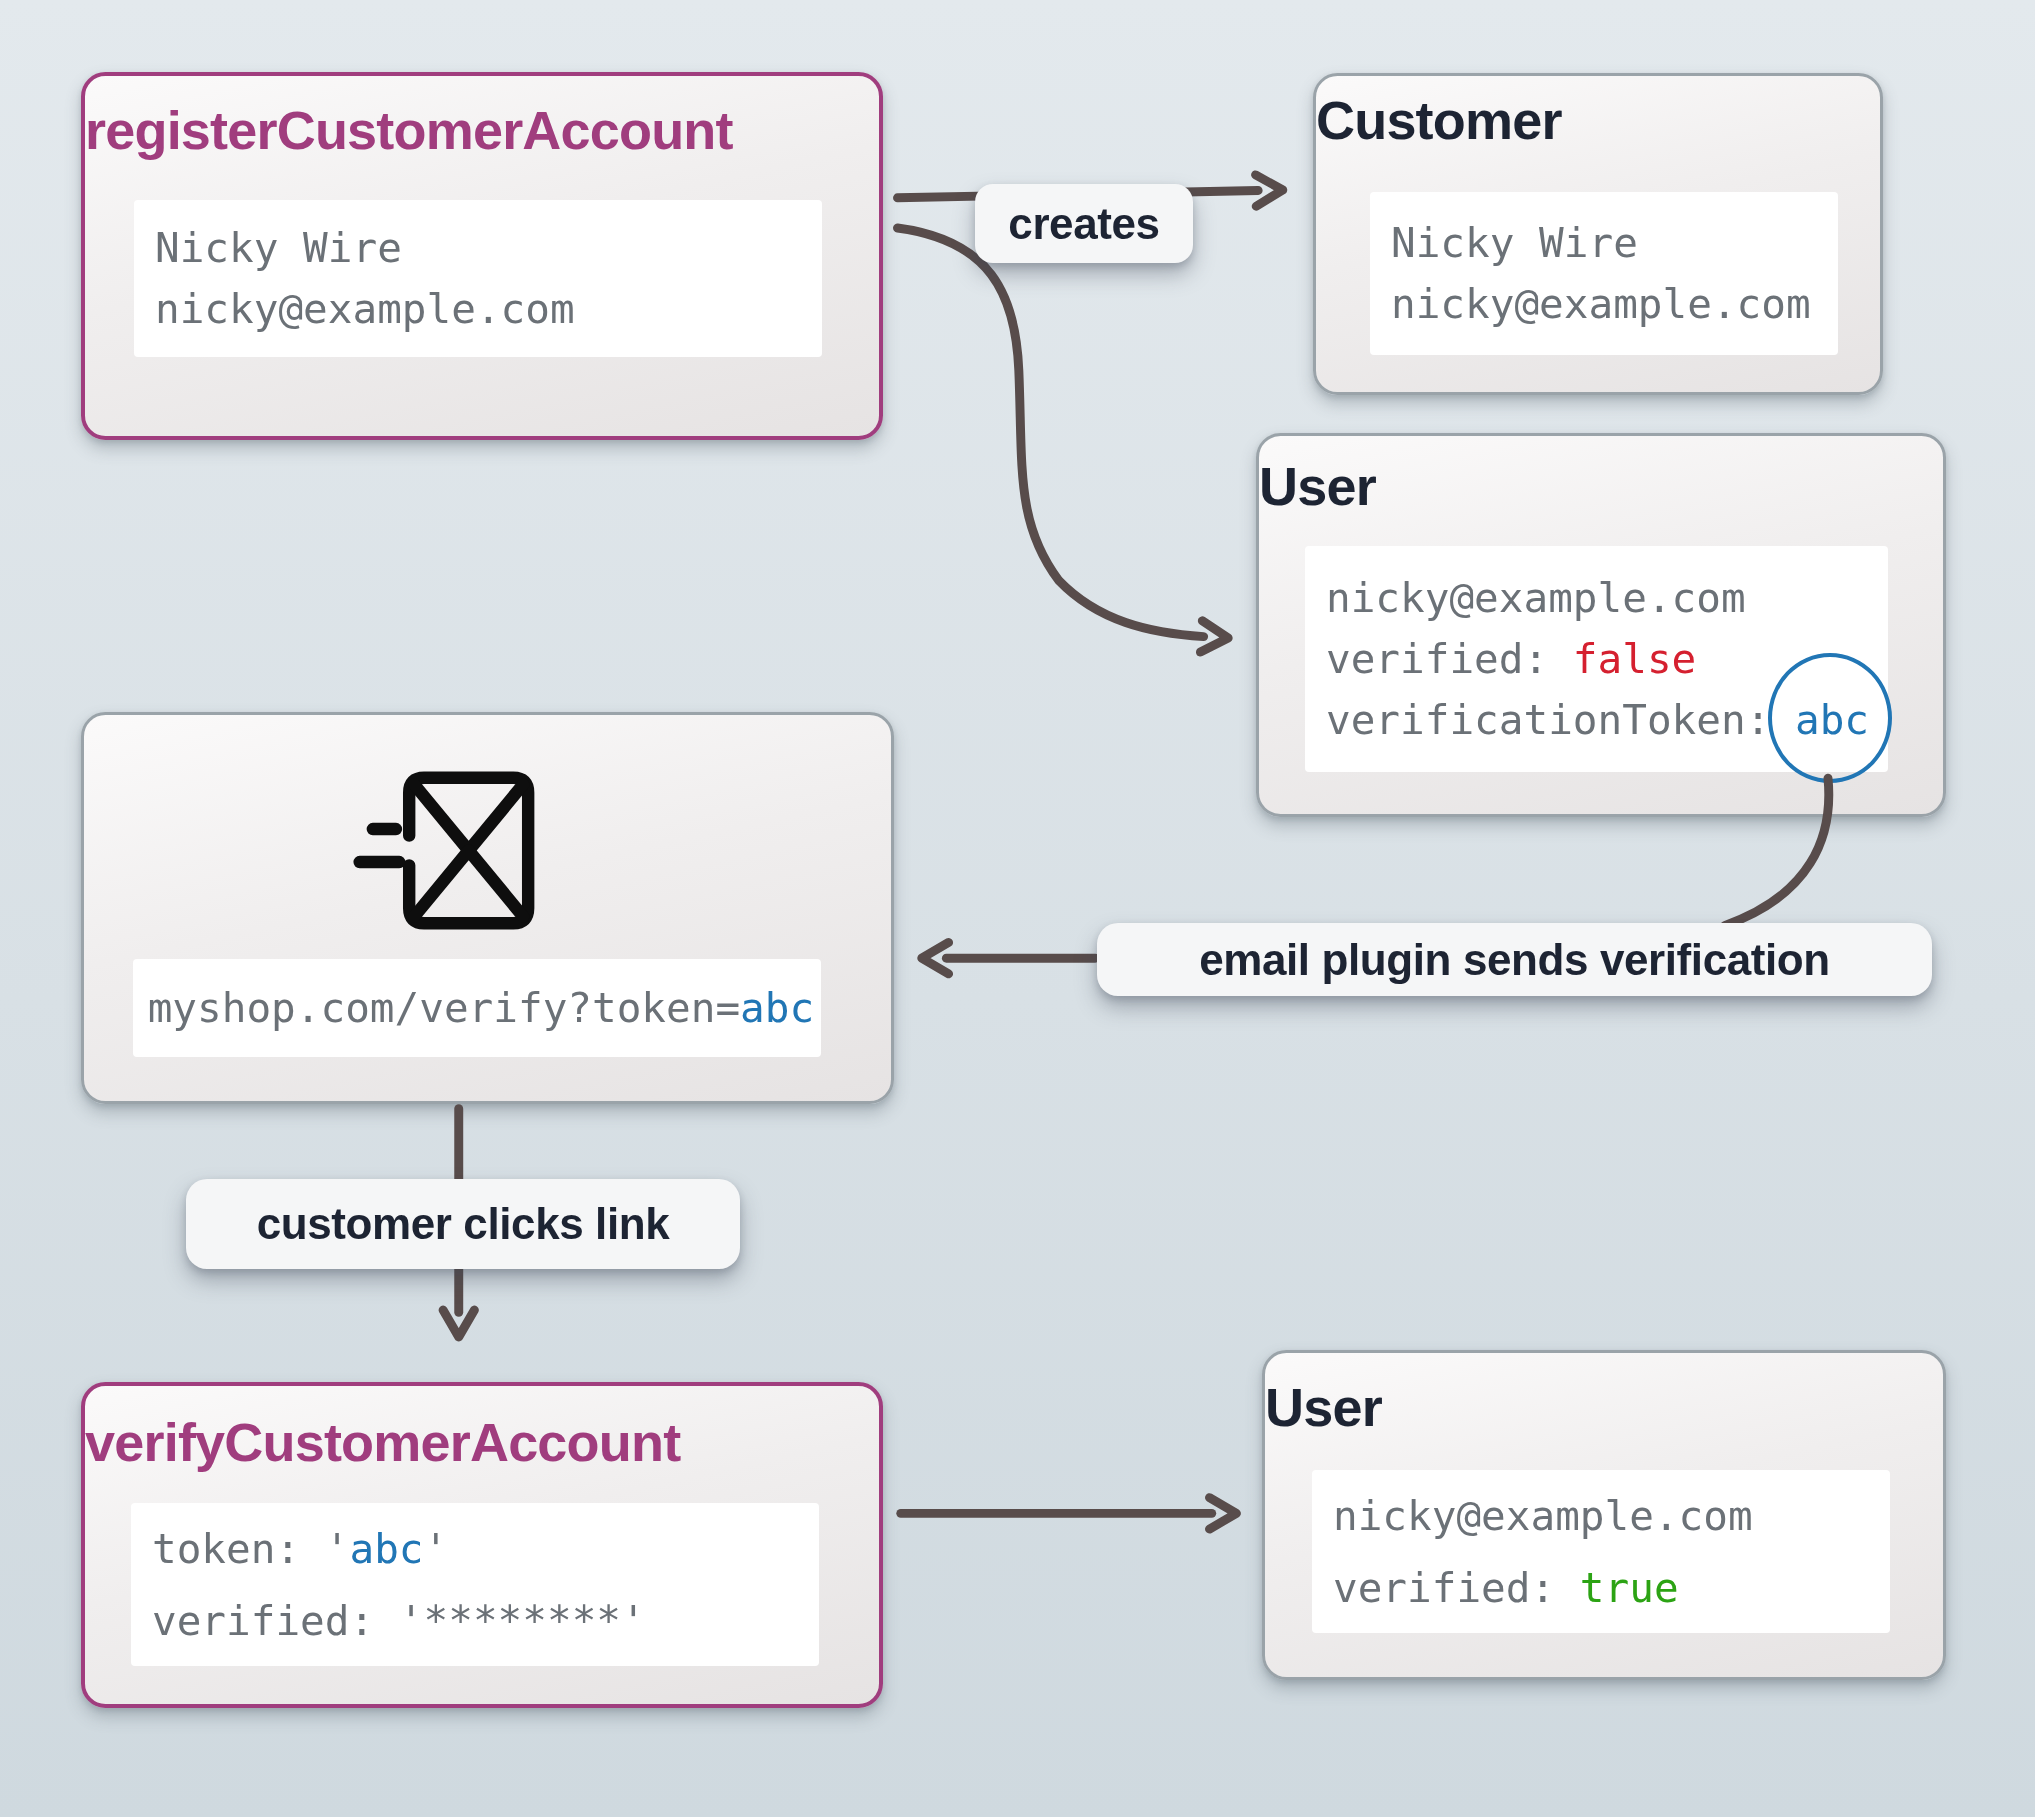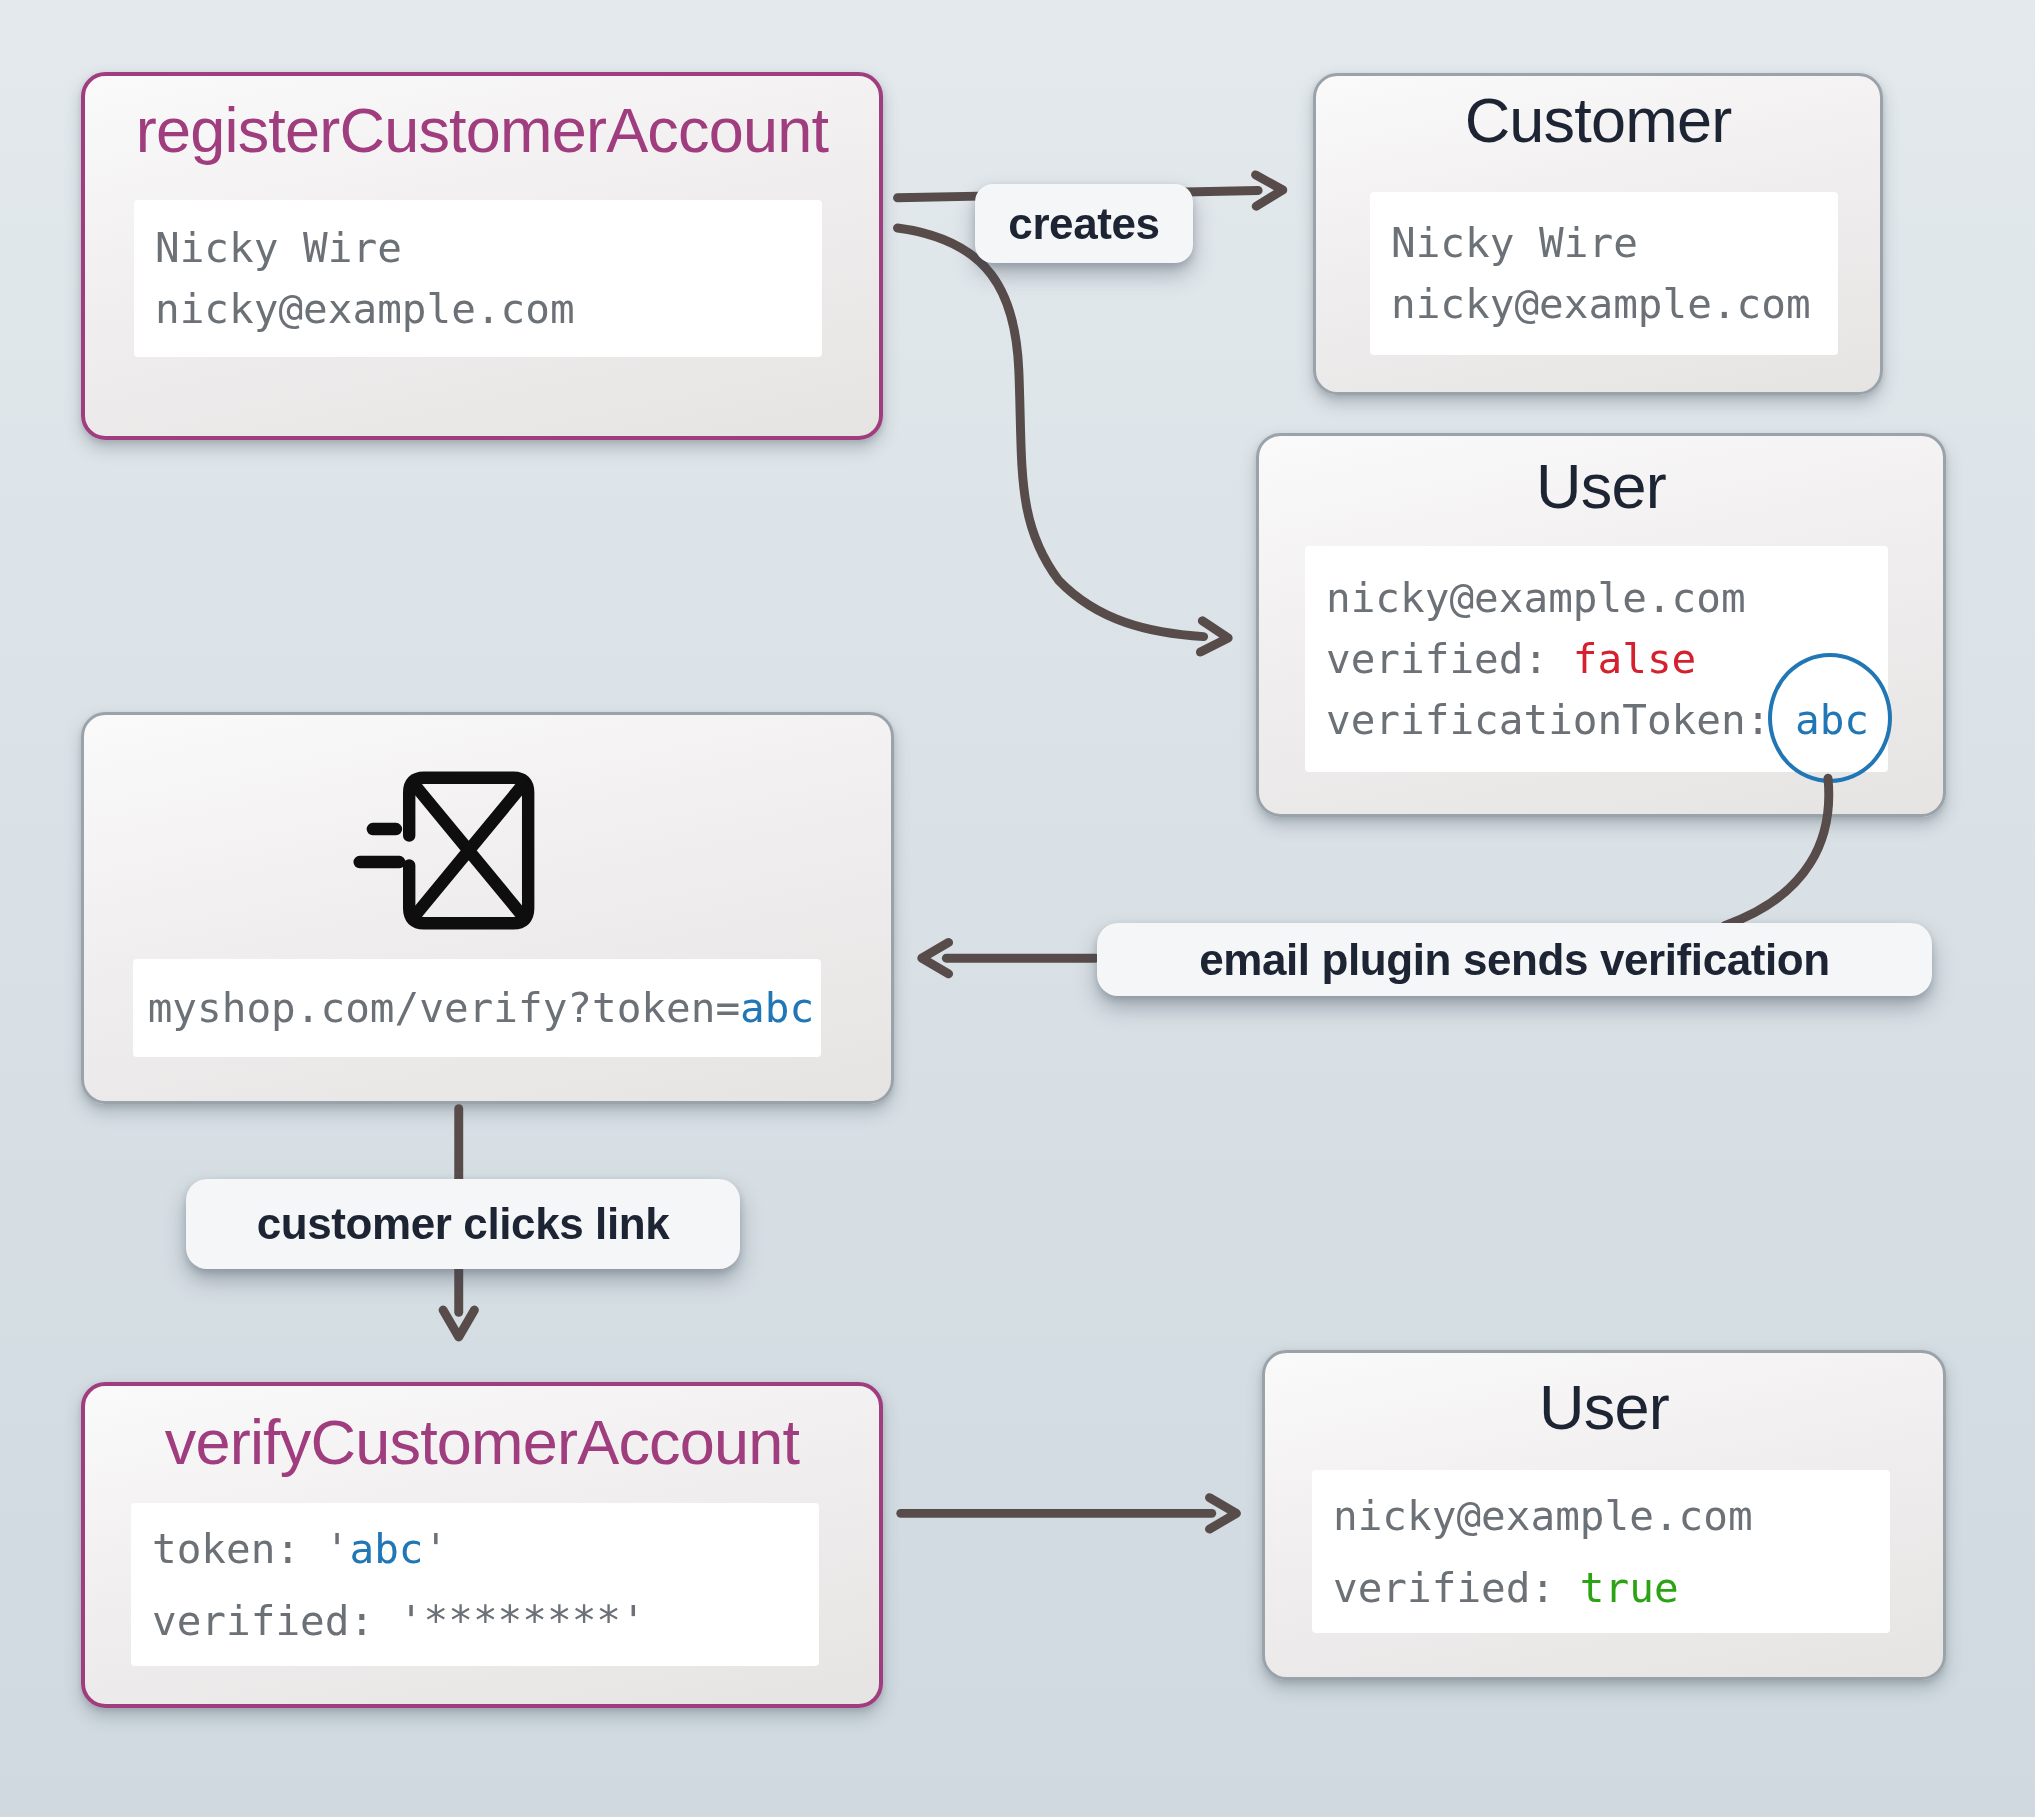--- a/index.html
+++ b/index.html
@@ -16,21 +16,21 @@
     font-family:"Liberation Sans",sans-serif;
   }
   .node{
     position:absolute;box-sizing:border-box;border-radius:24.4px;
     background:linear-gradient(168deg,#fbfafa 0%,#f0eeee 45%,#e6e3e3 100%);
     border:3.3px solid var(--node-border-gray);
     box-shadow:0 8.1px 16.3px rgba(80,92,104,.30), 0 2.4px 4.9px rgba(80,92,104,.18);
   }
   .node.accent{border:4.1px solid var(--node-accent-purple);}
   .node-title{
-    text-align:center;font-weight:normal;font-size:63px;line-height:60px;
+    font-weight:bold;font-size:54px;line-height:60px;
     color:var(--title-dark);letter-spacing:-0.8px;
   }
   .node.accent .node-title{color:var(--node-accent-purple);}
   .inner{
     position:absolute;background:#ffffff;border-radius:4px;
     display:flex;flex-direction:column;justify-content:center;
     box-sizing:border-box;padding-left:21px;overflow:visible;
   }
   .mono-line{
     font-family:"DejaVu Sans Mono",monospace;font-size:41px;line-height:61px;

